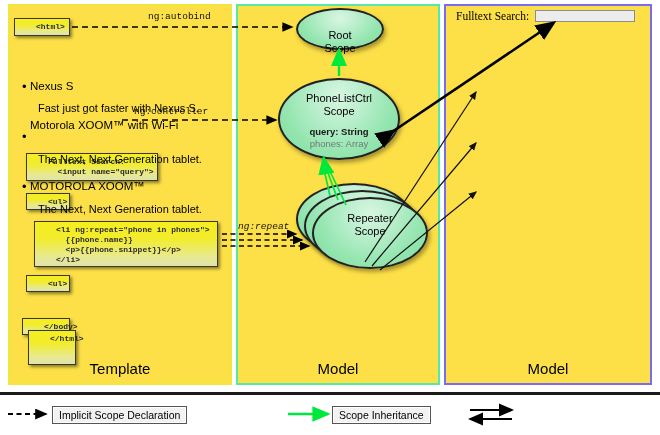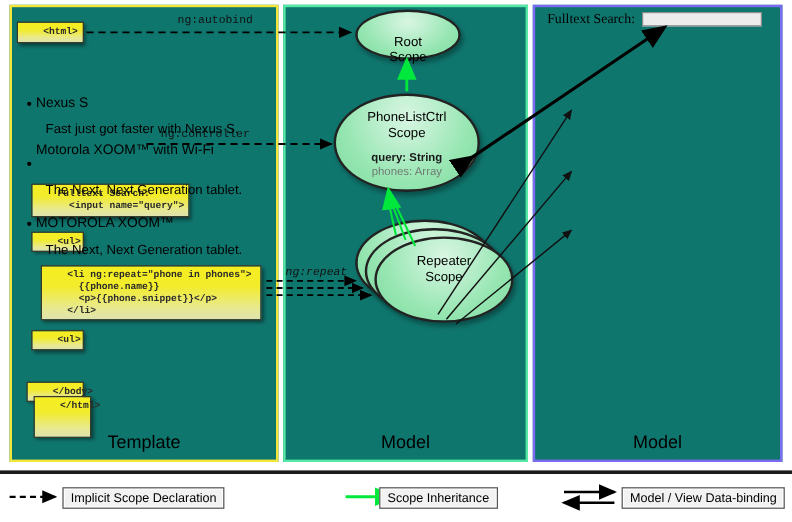--- a/index.html
+++ b/index.html
@@ -12,21 +12,21 @@
     font-family: "Liberation Sans", sans-serif;
     overflow: hidden;
   }
   #stage {
     position: absolute; left: 0; top: 0;
     width: 660px; height: 435px;
   }
   
   .panel {
     position: absolute;
-    background: #0f766e;
+    background: #fde047;
     box-sizing: border-box;
   }
   #panel-template { left: 8px;   top: 4px; width: 224px; height: 381px; border: 2px solid #f2e63a; }
   #panel-model    { left: 236px; top: 4px; width: 204px; height: 381px; border: 2px solid #c4b5fd; }
   #panel-view     { left: 444px; top: 4px; width: 208px; height: 381px; border: 2px solid #7a6cf0; }
 
   .panel-label {
     position: absolute;
     bottom: 6px; left: 0; width: 100%;
     text-align: center;
@@ -253,16 +253,15 @@
         <path d="M0,0 L7,3 L0,6 Z" fill="#00e83c"></path>
       </marker>
     </defs>
     <line x1="8" y1="22" x2="46" y2="22" stroke="#000" stroke-width="1.8" stroke-dasharray="5,3.5" marker-end="url(#lg-black)"></line>
     <line x1="288" y1="22" x2="328" y2="22" stroke="#00e83c" stroke-width="2.6" marker-end="url(#lg-green)"></line>
     <line x1="470" y1="18" x2="512" y2="18" stroke="#000" stroke-width="2.2" marker-end="url(#lg-black)"></line>
     <line x1="512" y1="27" x2="470" y2="27" stroke="#000" stroke-width="2.2" marker-end="url(#lg-black)"></line>
   </svg>
 
   <div class="legend-box" style="left:52px; top:406px;">Implicit Scope Declaration</div>
-  <div class="legend-box" style="left:316px; top:406px;">Scope Inheritance</div>
-  <div class="legend-box" style="left:518px; top:406px;">Model / View Data-binding</div>
+  <div class="legend-box" style="left:332px; top:406px;">Scope Inheritance</div>
 
 </div>
 
 </body></html>

